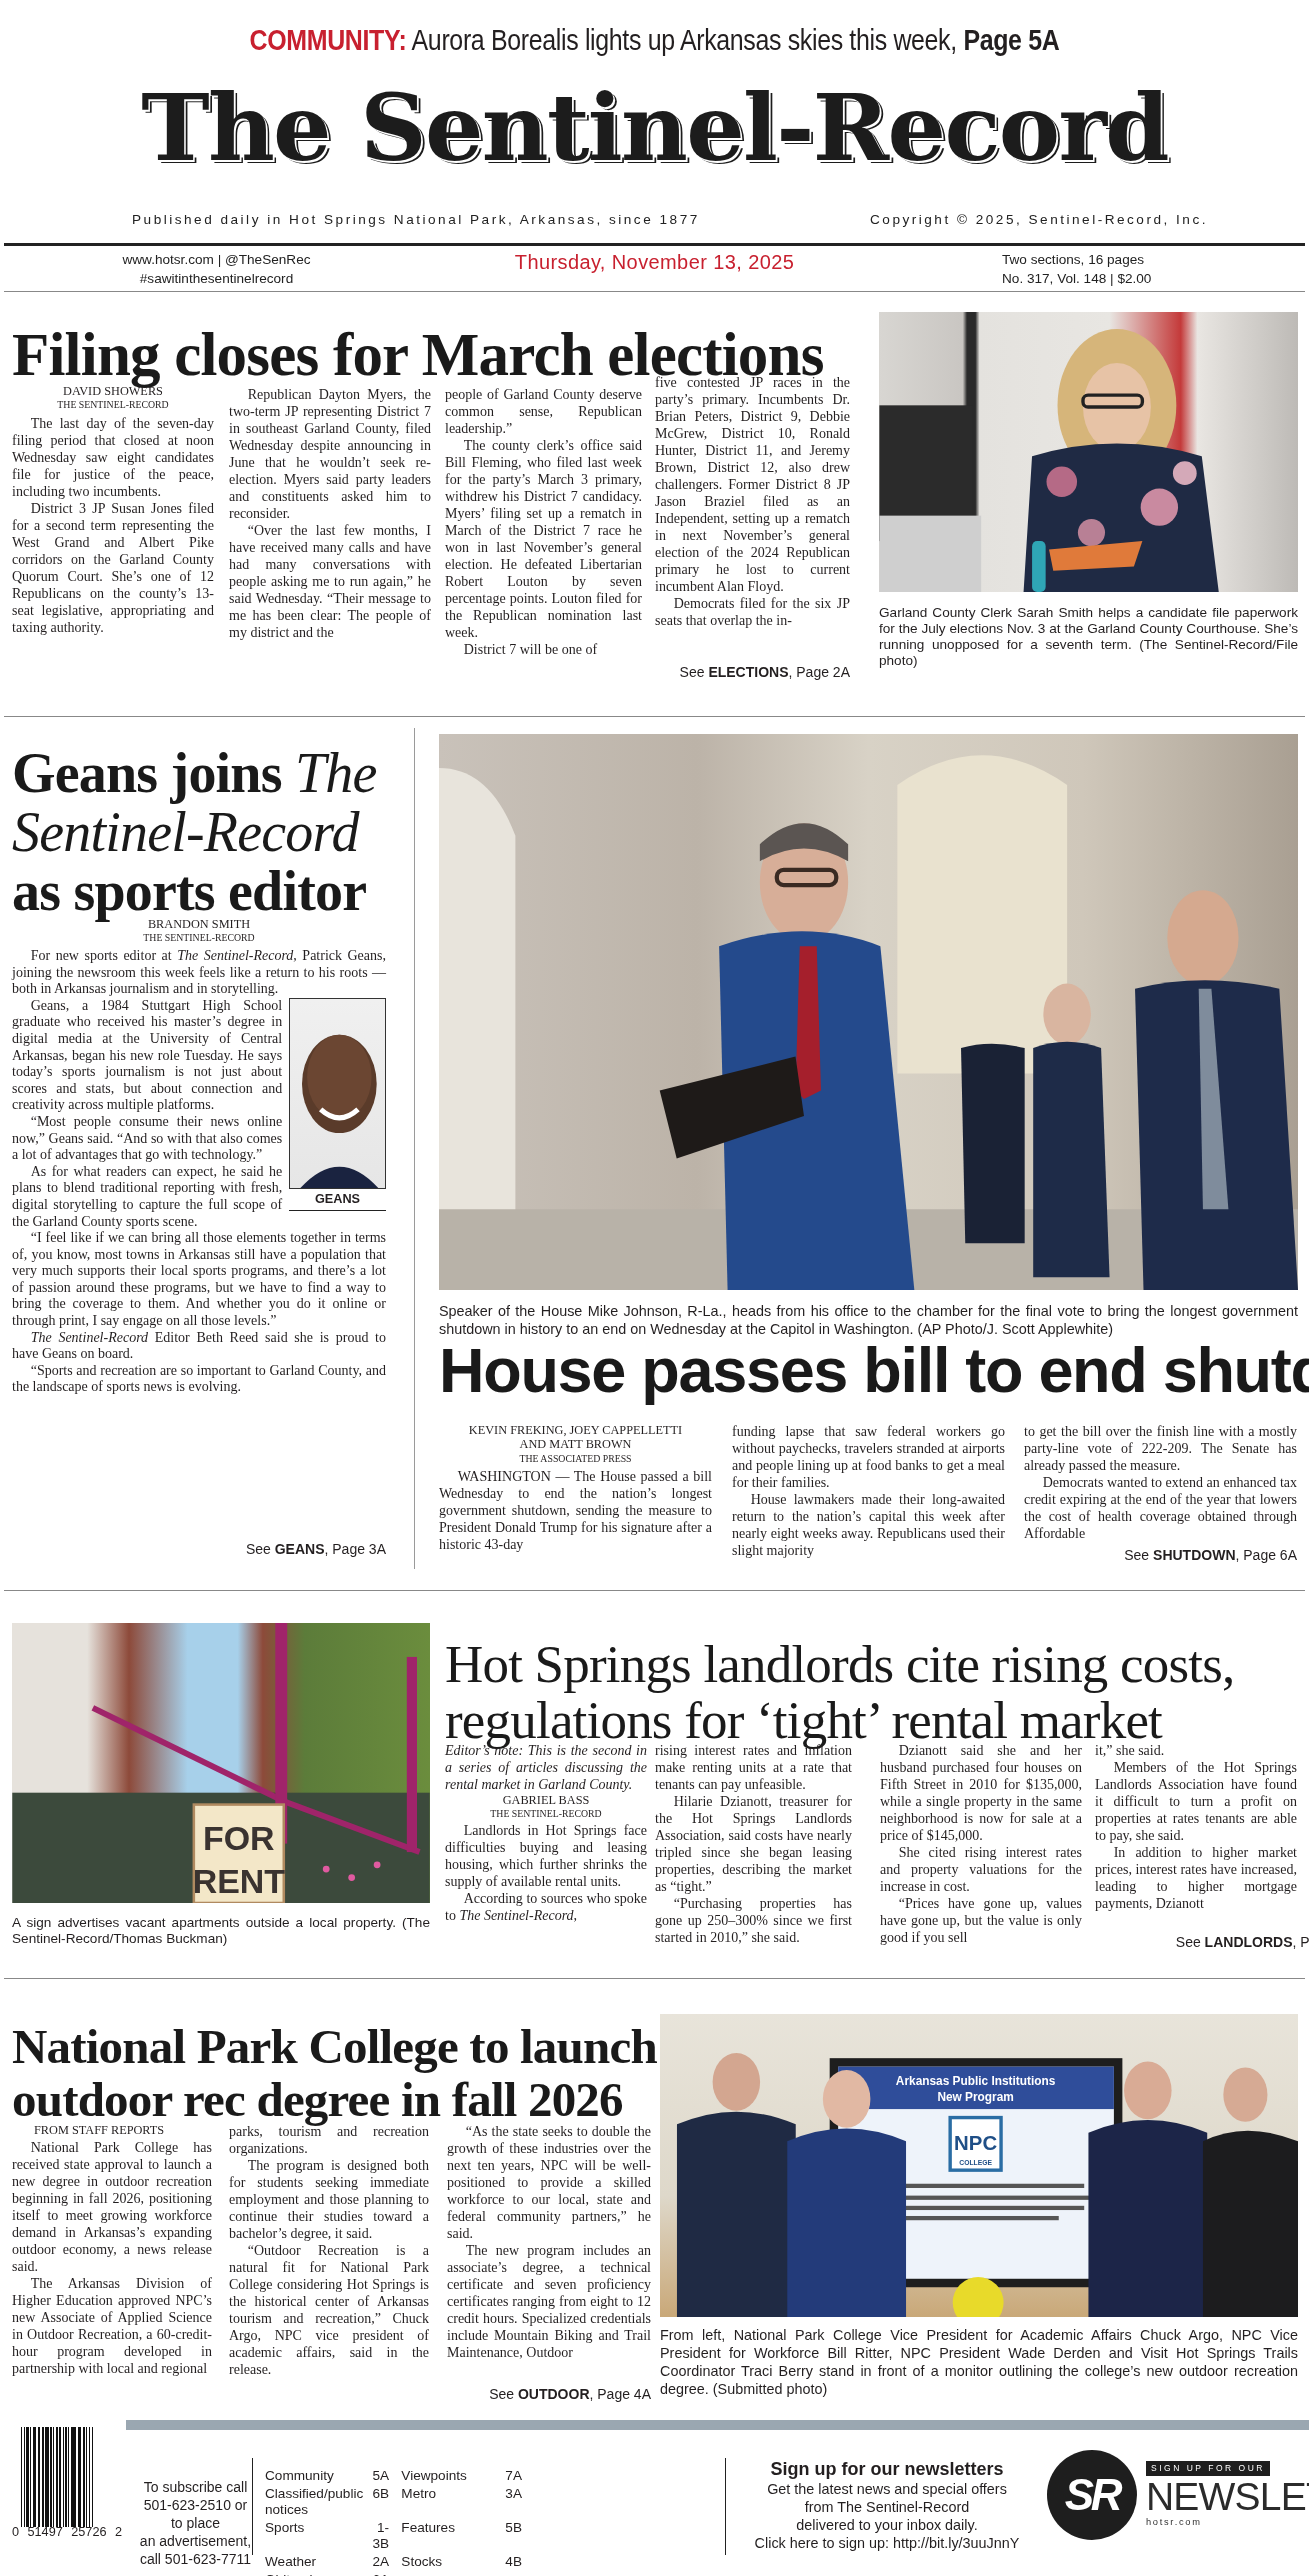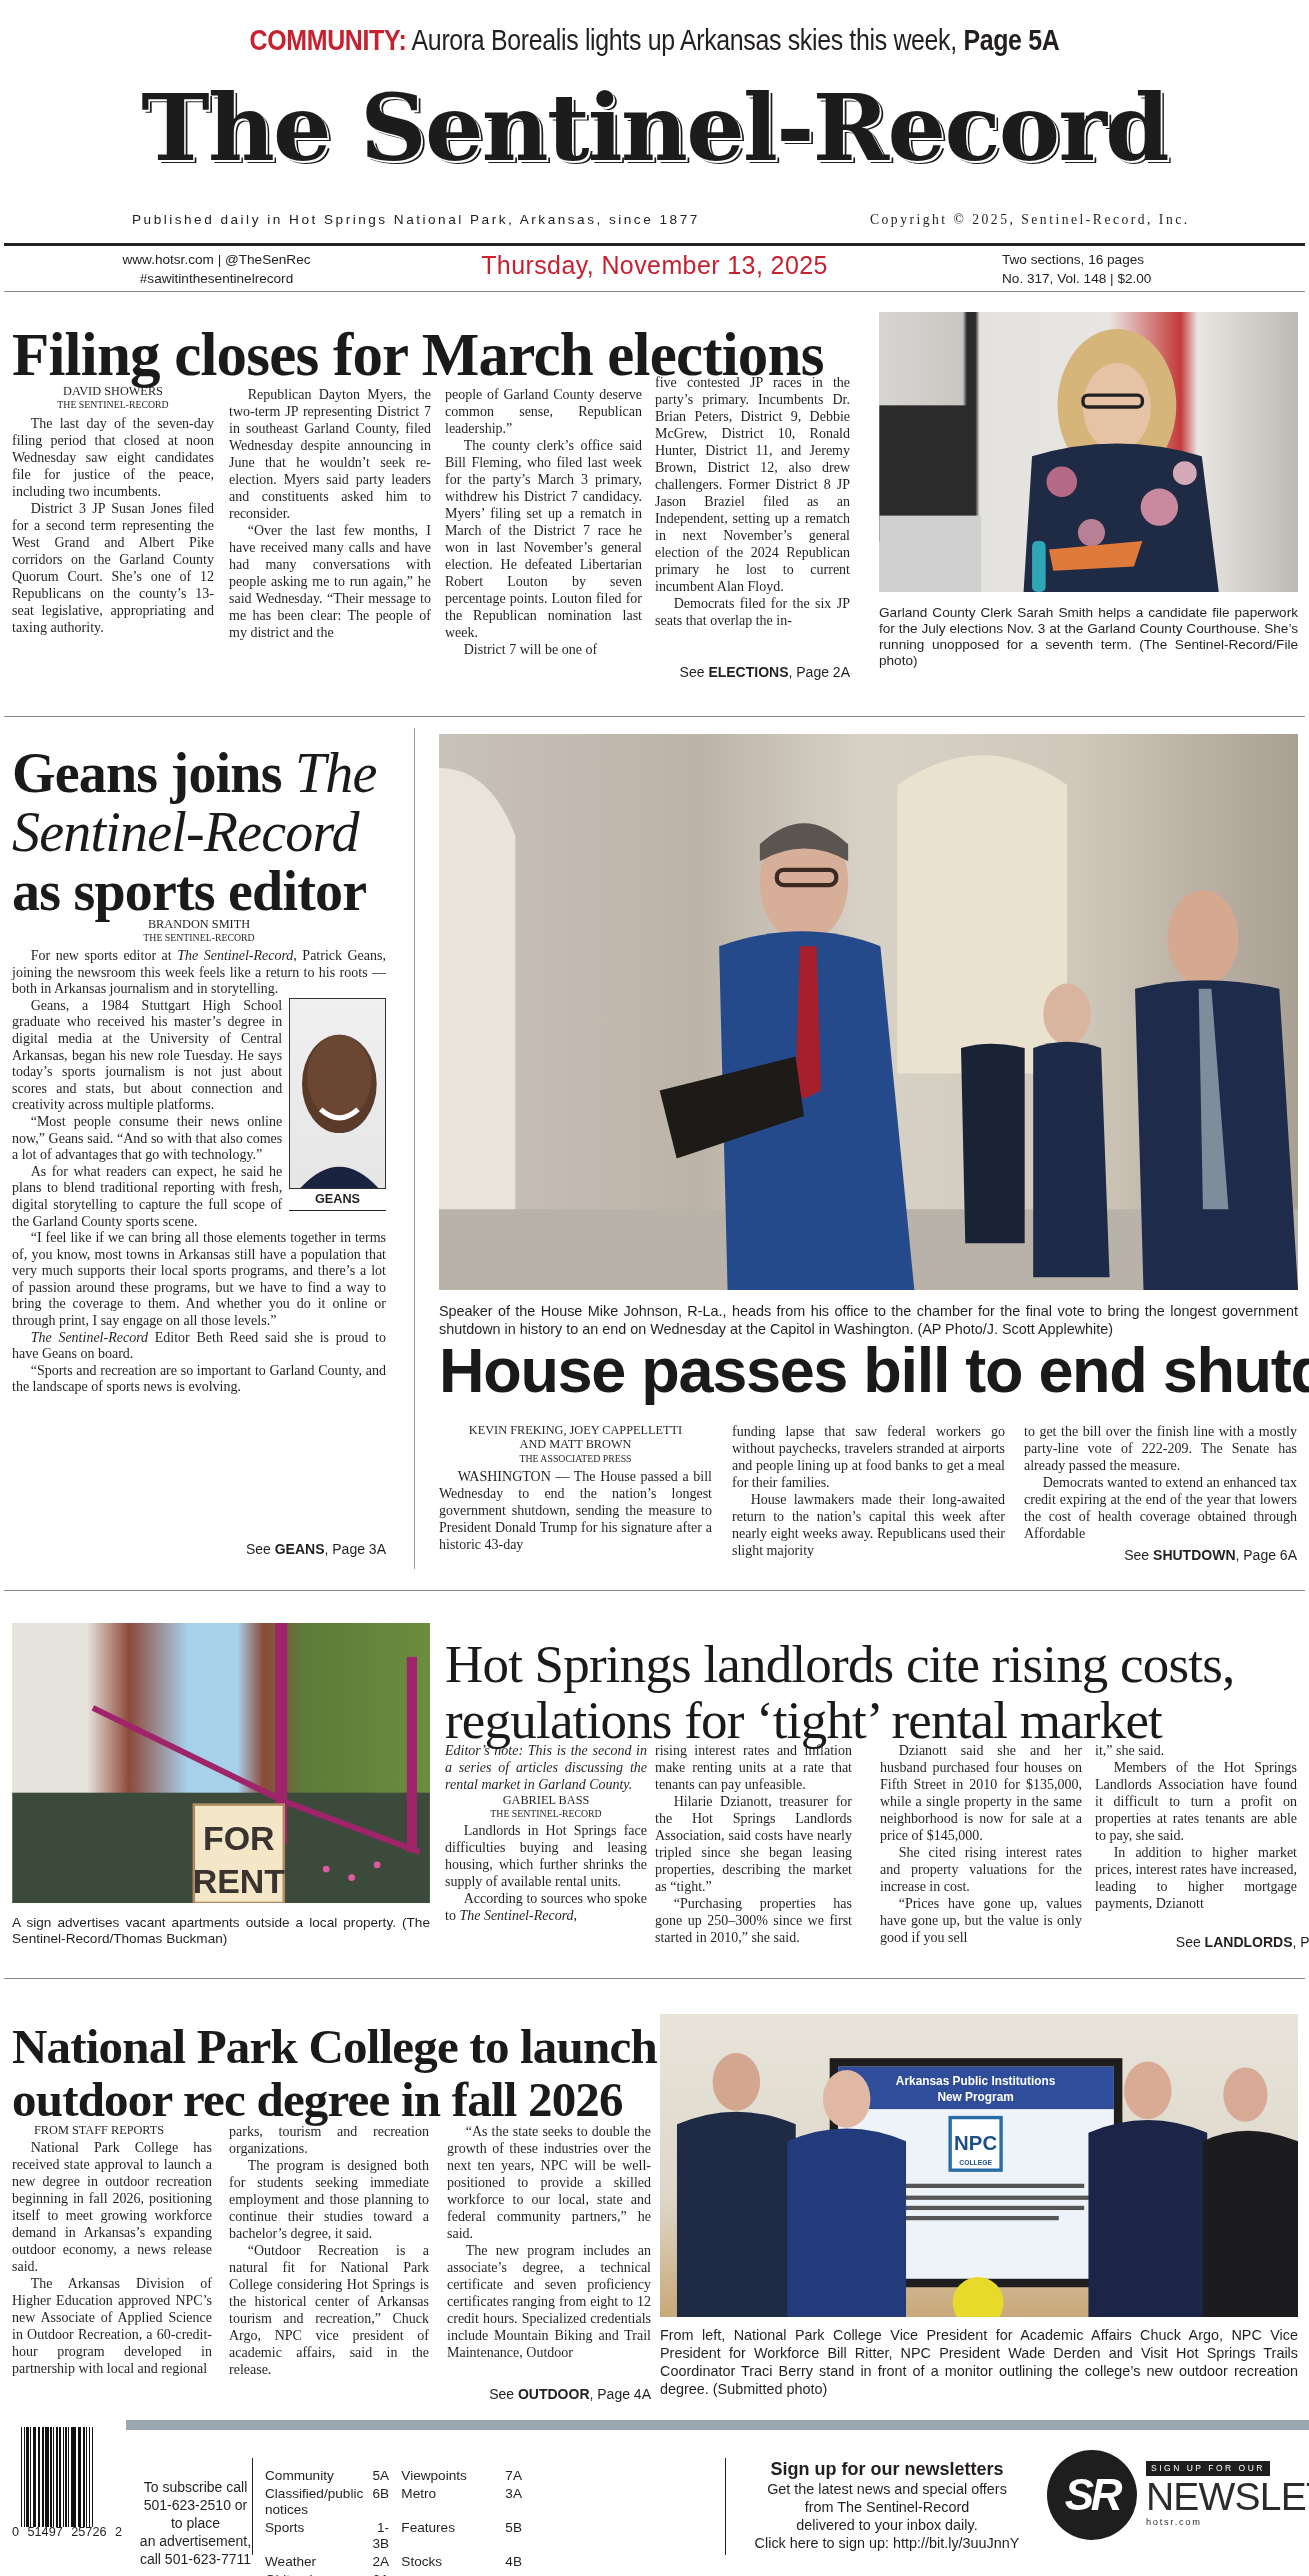--- a/index.html
+++ b/index.html
@@ -15,21 +15,21 @@
 
   
   .teaser { top: 24px; left: 0; width: 1309px; text-align: center; font-size: 29px; letter-spacing: -0.4px; transform: scaleX(0.86); transform-origin: center; }
   .teaser .kicker { color: #c8202f; font-weight: bold; }
   .teaser .pg { font-weight: bold; }
   .nameplate { top: 82px; left: 0; width: 1309px; text-align: center; font-family: "DejaVu Serif", serif; font-weight: bold; font-size: 92px; letter-spacing: -1.7px; color: #1c1c1c; line-height: 1; text-shadow: 1.7px 1.7px 0 #fff, 3.4px 3.4px 0 #1c1c1c; }
   .pub-line { top: 212px; font-size: 13.6px; letter-spacing: 2.5px; color: #222; }
   .rule-thick { left: 4.2px; width: 1301px; height: 2.5px; background: #222; }
   .rule-thin { left: 4.2px; width: 1301px; height: 0.8px; background: #888; }
   .ear { font-size: 13.6px; line-height: 18.7px; text-align: center; color: #222; }
-  .dateline { top: 251px; left: 0; width: 1309px; text-align: center; font-size: 25px; color: #c8202f; letter-spacing: 0.4px; }
+  .dateline { top: 251px; left: 0; width: 1309px; text-align: center; font-size: 20px; color: #c8202f; letter-spacing: 0.4px; }
 
   
   .hed { font-weight: bold; color: #1a1a1a; line-height: 1.02; letter-spacing: -0.8px; }
   .byline { text-align: center; font-size: 12.3px; line-height: 14.4px; text-transform: uppercase; }
   .byline .org { font-size: 9.8px; }
   .col { font-size: 14px; line-height: 17px; text-align: justify; hyphens: auto; color: #231f20; }
   .col p { text-indent: 18.7px; }
   .col p.noindent { text-indent: 0; }
   .jump { font-family: "Liberation Sans", sans-serif; font-size: 14px; text-align: right; }
   .jump b { font-family: "Liberation Sans Narrow", "Liberation Sans", sans-serif; font-weight: bold; letter-spacing: 0; }
@@ -48,21 +48,21 @@
 </head>
 <body>
 
 <div class="abs teaser cond">
   <span class="kicker">COMMUNITY:</span><span> Aurora Borealis lights up Arkansas skies this week, </span><span class="pg">Page 5A</span>
 </div>
 
 <div class="abs nameplate">The Sentinel-Record</div>
 
 <div class="abs pub-line cond" style="left:132px;">Published daily in Hot Springs National Park, Arkansas, since 1877</div>
-<div class="abs pub-line cond" style="left:870px;font-family:Liberation Serif, serif;">Copyright © 2025, Sentinel-Record, Inc.</div>
+<div class="abs pub-line cond" style="left:870px;">Copyright © 2025, Sentinel-Record, Inc.</div>
 
 <div class="abs rule-thick" style="top:243px;"></div>
 
 <div class="abs ear cond" style="top:251px; left:102px; width:229px;">
   <div>www.hotsr.com | @TheSenRec</div>
   <div>#sawitinthesentinelrecord</div>
 </div>
 <div class="abs dateline cond">Thursday, November 13, 2025</div>
 <div class="abs ear cond" style="top:251px; left:1002px; width:187px; text-align:left;">
   <div>Two sections, 16 pages</div>

